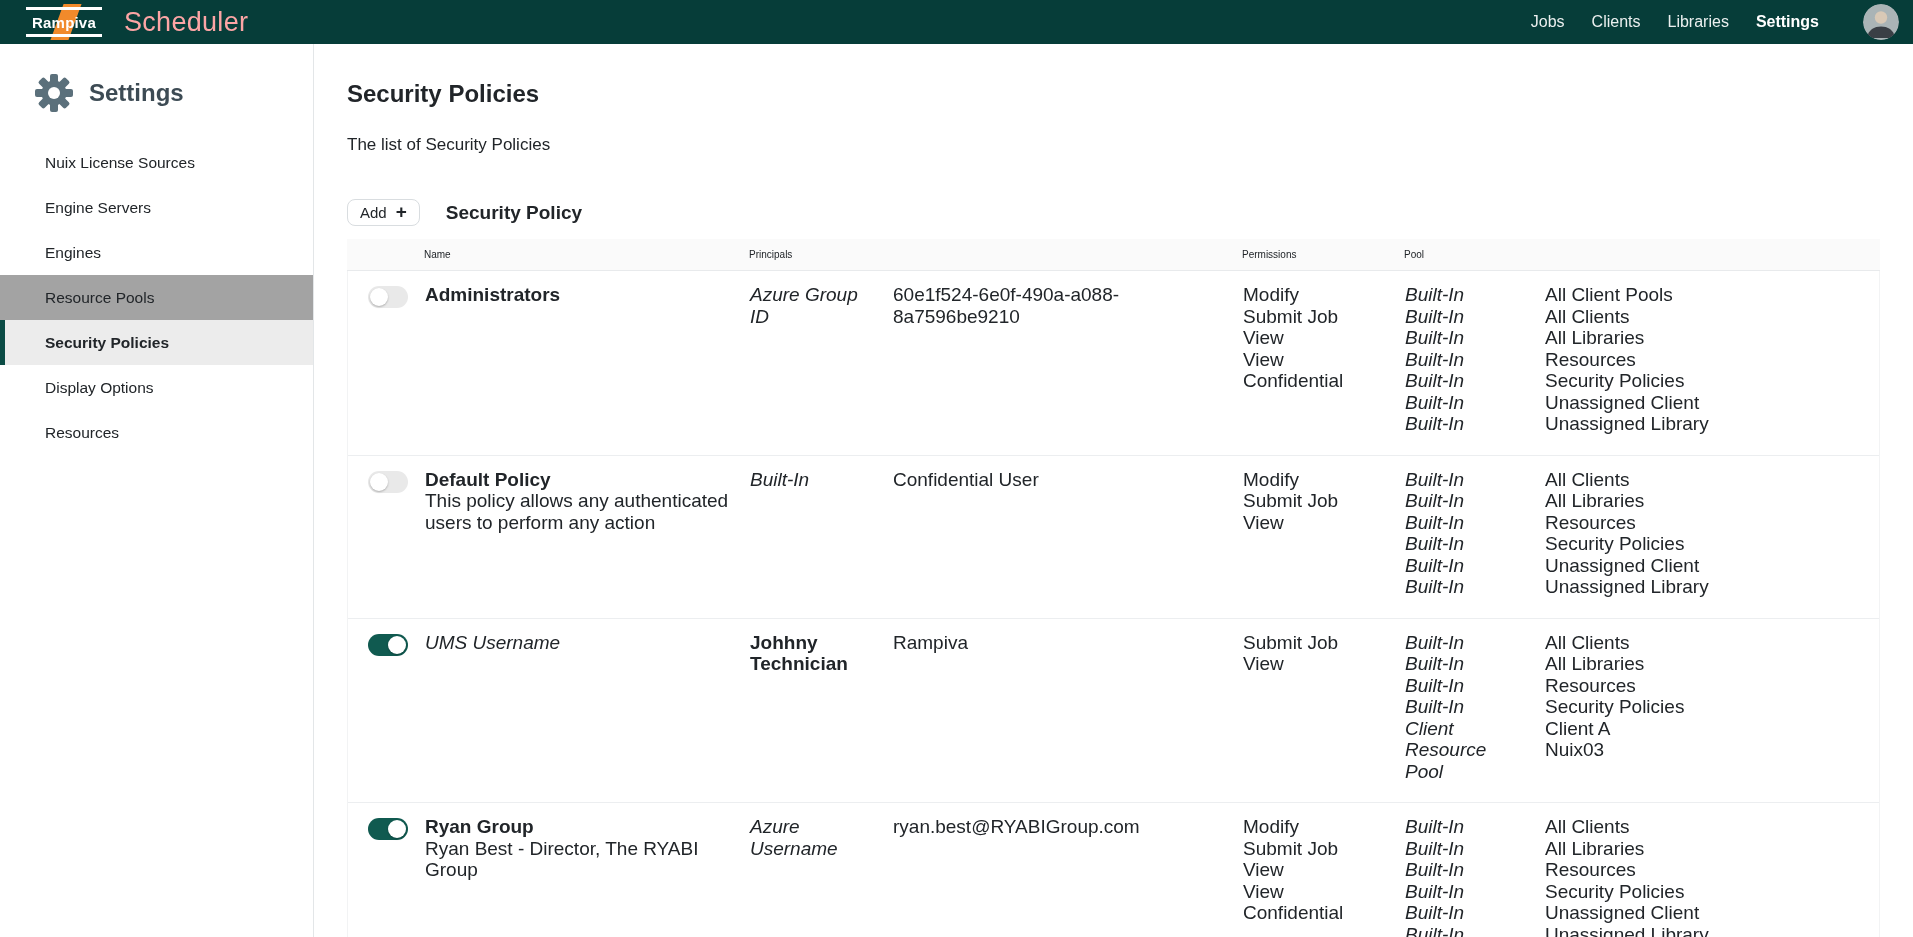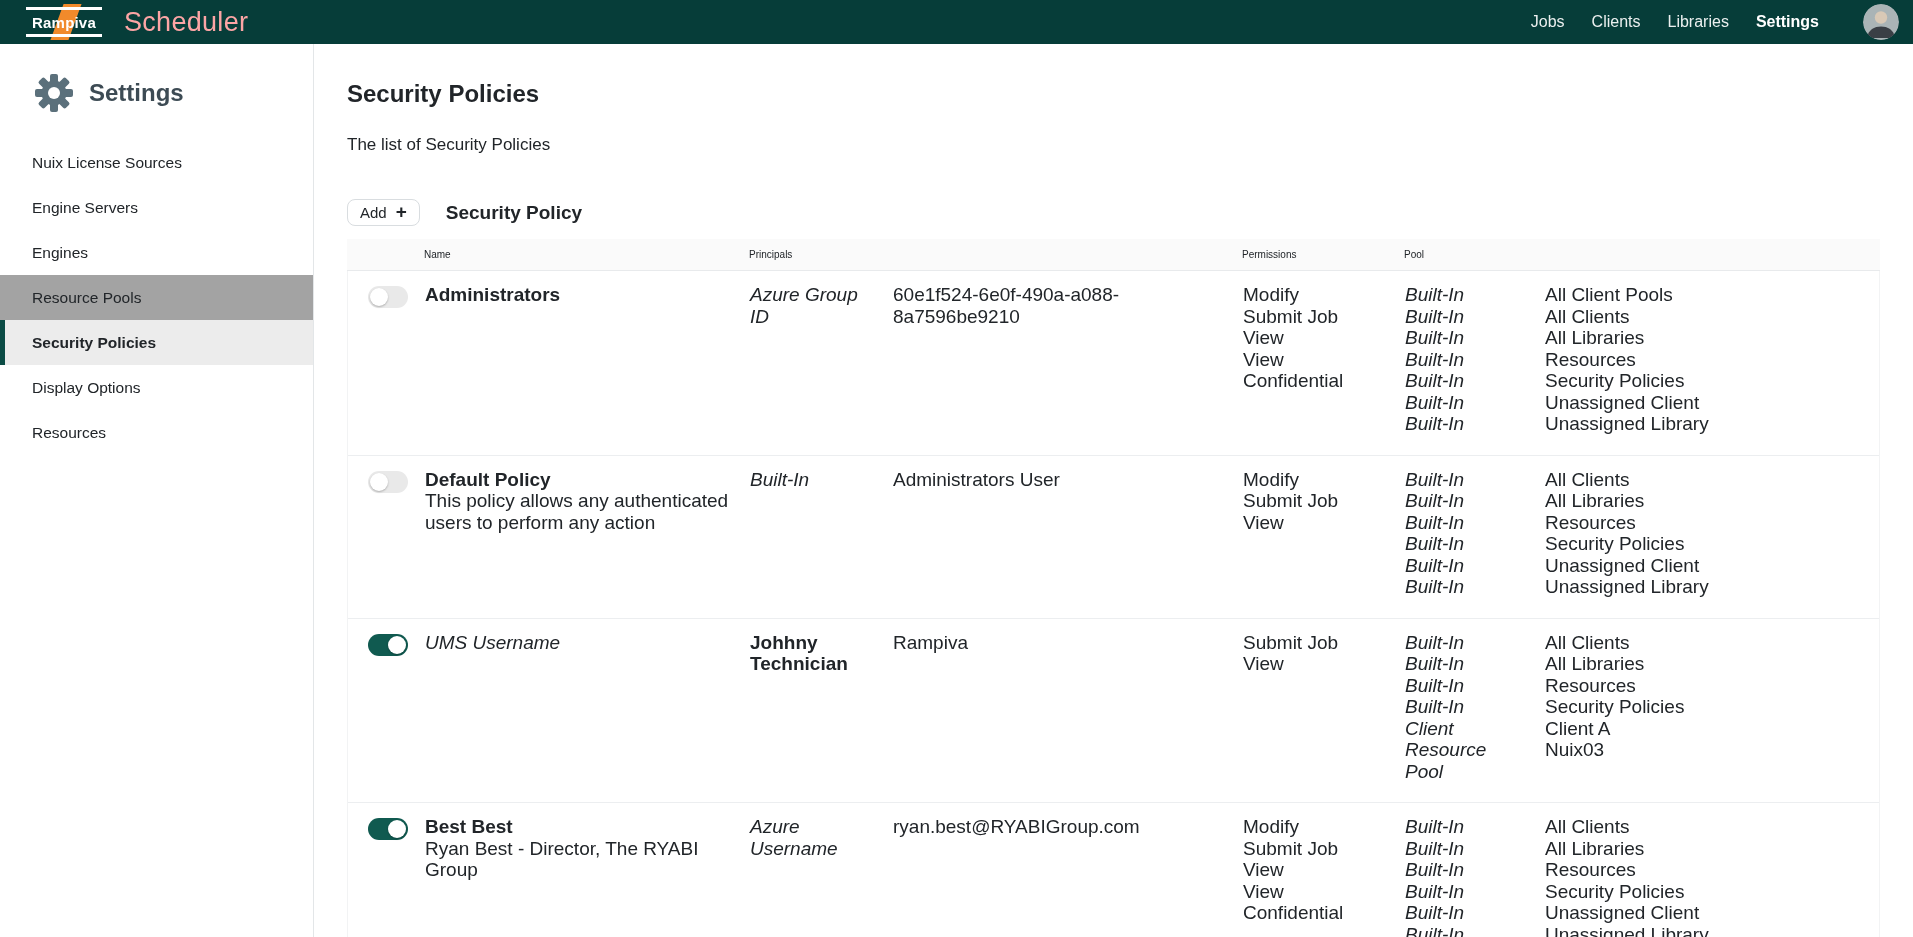--- a/index.html
+++ b/index.html
@@ -23,21 +23,21 @@
             cursor:pointer; flex:0 0 auto; }
 
   
   .layout { display:flex; height:893px; }
 
   
   .sidebar { width:314px; flex:0 0 314px; border-right:1px solid #e3e6e8; padding-top:28px; }
   .sidebar-header { display:flex; align-items:center; gap:14px; padding-left:33px; margin-bottom:26px; }
   .sidebar-title { font-size:24px; font-weight:700; color:#3d4b54; }
   .nav-item { height:45px; display:flex; align-items:center;
-              border-left:5px solid transparent; padding-left:27px;
+              border-left:5px solid transparent; padding-left:40px;
               font-size:15.5px; color:#212529; cursor:pointer; }
   .nav-item.hovered { background:#a3a3a3; }
   .nav-item.active  { background:#ececec; border-left-color:#0b4c45; font-weight:700; }
 
   
   .main { flex:1; padding:36px 0 0 33px; }
   .page-title { font-size:24px; font-weight:700; line-height:28px; }
   .page-desc  { margin-top:26px; font-size:17px; line-height:21px; }
   .toolbar { margin-top:44px; display:flex; align-items:center; gap:26px; }
   .add-btn { display:inline-flex; align-items:center; gap:9px; background:#fff;
@@ -189,21 +189,21 @@
       </div>
     </div>
     <div class="cell">
       <div class="nm line">Default Policy</div>
       <div class="sub line">This policy allows any authenticated users to perform any action</div>
     </div>
     <div class="cell col-ptype">
       <div class="line">Built-In</div>
     </div>
     <div class="cell">
-      <div class="line">Administrators User</div>
+      <div class="line">Confidential User</div>
     </div>
     <div class="cell">
               <div class="line">Modify</div>
               <div class="line">Submit Job</div>
               <div class="line">View</div>
             </div>
     <div class="cell it">
               <div class="line">Built-In</div>
               <div class="line">Built-In</div>
               <div class="line">Built-In</div>
@@ -259,21 +259,21 @@
             </div>
   </div>
 
   <div class="tgrid trow">
     <div class="cell cell-toggle">
       <div class="toggle on" role="switch" aria-checked="true">
         <div class="knob"></div>
       </div>
     </div>
     <div class="cell">
-      <div class="nm line">Best Best</div>
+      <div class="nm line">Ryan Group</div>
       <div class="sub line">Ryan Best - Director, The RYABI Group</div>
     </div>
     <div class="cell col-ptype">
       <div class="line">Azure Username</div>
     </div>
     <div class="cell">
       <div class="line">ryan.best@RYABIGroup.com</div>
     </div>
     <div class="cell">
               <div class="line">Modify</div>

